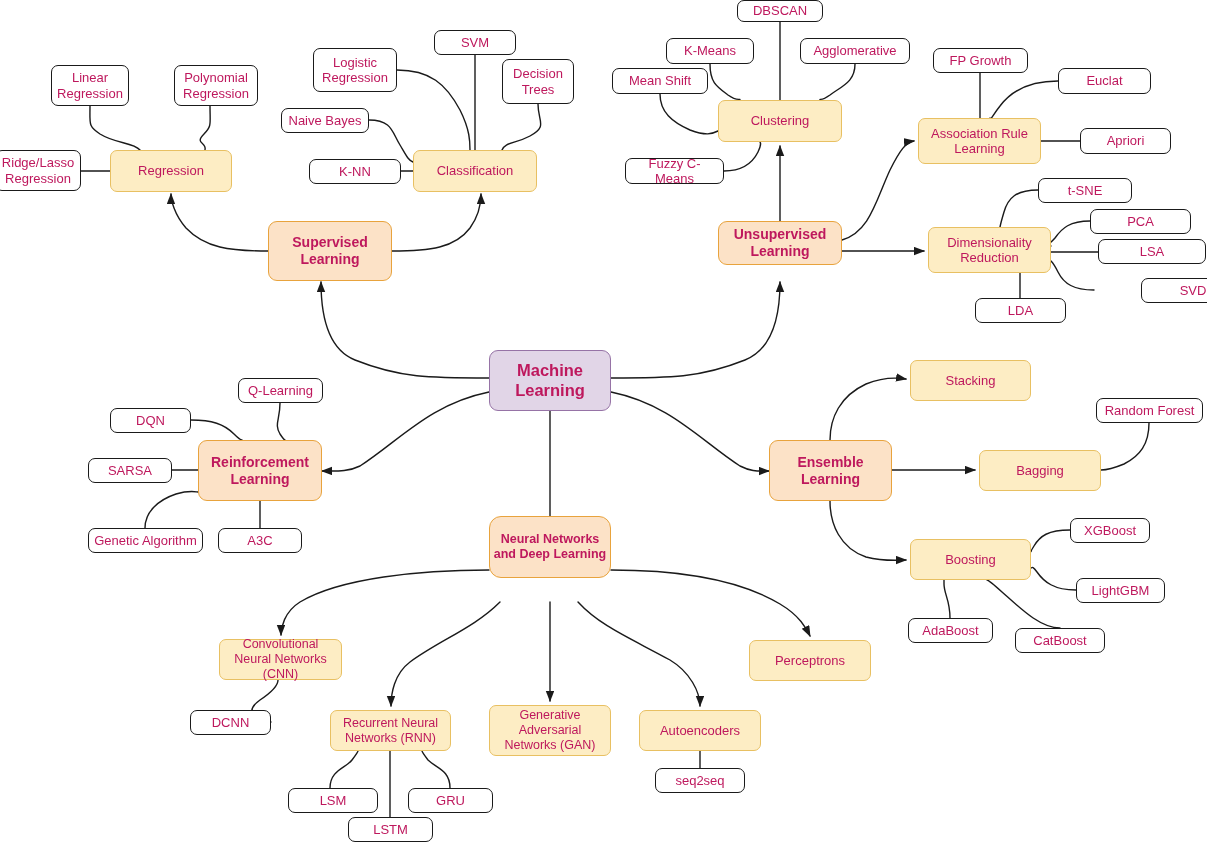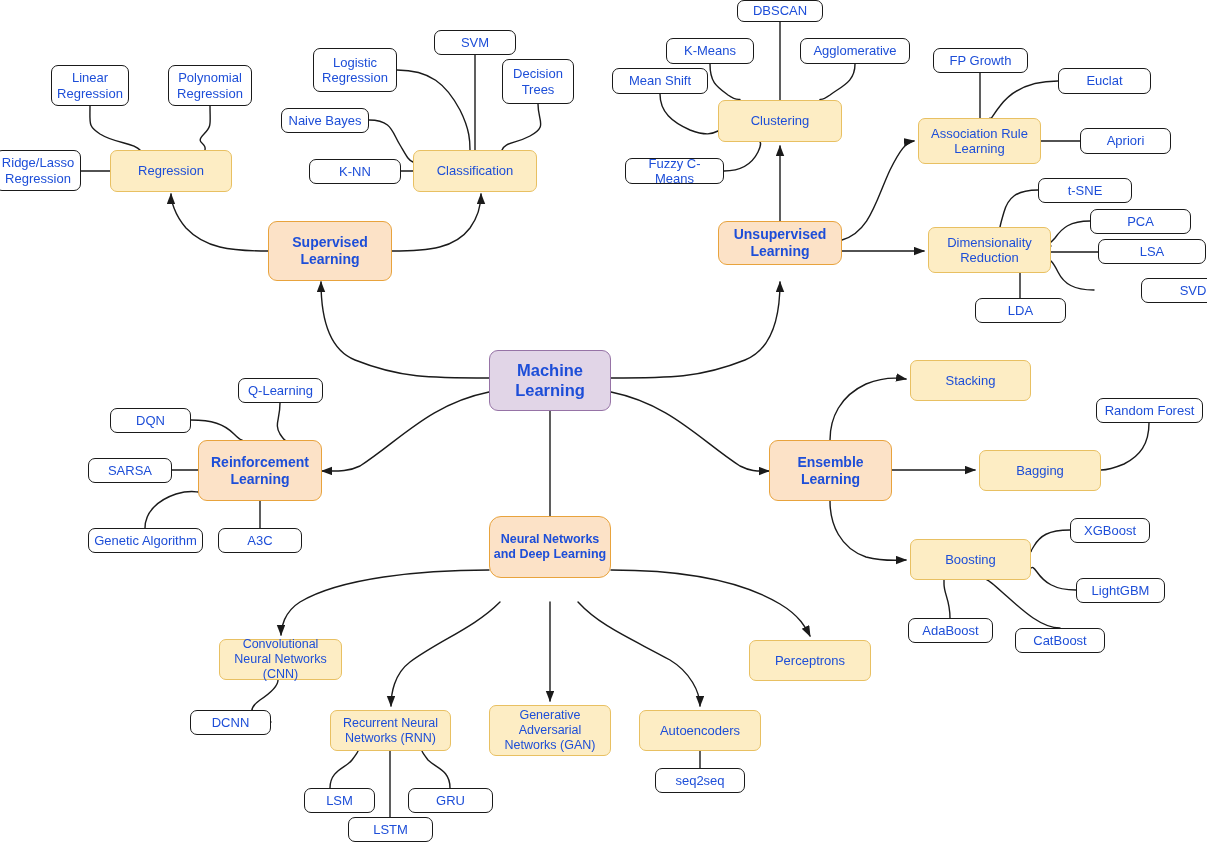--- a/index.html
+++ b/index.html
@@ -27,21 +27,21 @@
     pointer-events: none;
   }
   .node {
     position: absolute;
     box-sizing: border-box;
     display: flex;
     align-items: center;
     justify-content: center;
     text-align: center;
     line-height: 1.18;
-    color: #1d4ed8;
+    color: #be185d;
     border-style: solid;
     border-width: 1px;
     -webkit-font-smoothing: antialiased;
   }
   .node span {
     display: block;
     width: 100%;
     padding: 0 3px;
     box-sizing: border-box;
   }
@@ -218,21 +218,21 @@
   <div class="node n-sub" style="left:639px;top:710px;width:122px;height:41px;">
     <span>Autoencoders</span>
   </div>
   <div class="node n-sub" style="left:749px;top:640px;width:122px;height:41px;">
     <span>Perceptrons</span>
   </div>
 
   <div class="node n-leaf" style="left:51px;top:65px;width:78px;height:41px;">
     <span>Linear Regression</span>
   </div>
-  <div class="node n-leaf" style="left:168px;top:65px;width:84px;height:41px;justify-content:flex-end;">
+  <div class="node n-leaf" style="left:174px;top:65px;width:84px;height:41px;justify-content:flex-end;">
     <span>Polynomial Regression</span>
   </div>
   <div class="node n-leaf" style="left:-5px;top:150px;width:86px;height:41px;">
     <span>Ridge/Lasso Regression</span>
   </div>
 
   <div class="node n-leaf" style="left:434px;top:30px;width:82px;height:25px;">
     <span>SVM</span>
   </div>
   <div class="node n-leaf" style="left:313px;top:48px;width:84px;height:44px;">
@@ -318,21 +318,21 @@
   <div class="node n-leaf" style="left:908px;top:618px;width:85px;height:25px;">
     <span>AdaBoost</span>
   </div>
   <div class="node n-leaf" style="left:1015px;top:628px;width:90px;height:25px;">
     <span>CatBoost</span>
   </div>
 
   <div class="node n-leaf" style="left:190px;top:710px;width:81px;height:25px;">
     <span>DCNN</span>
   </div>
-  <div class="node n-leaf" style="left:288px;top:788px;width:71px;height:25px;margin-left:16px;">
+  <div class="node n-leaf" style="left:288px;top:788px;width:90px;height:25px;">
     <span>LSM</span>
   </div>
   <div class="node n-leaf" style="left:348px;top:817px;width:85px;height:25px;">
     <span>LSTM</span>
   </div>
   <div class="node n-leaf" style="left:408px;top:788px;width:85px;height:25px;">
     <span>GRU</span>
   </div>
   <div class="node n-leaf" style="left:655px;top:768px;width:90px;height:25px;">
     <span>seq2seq</span>

